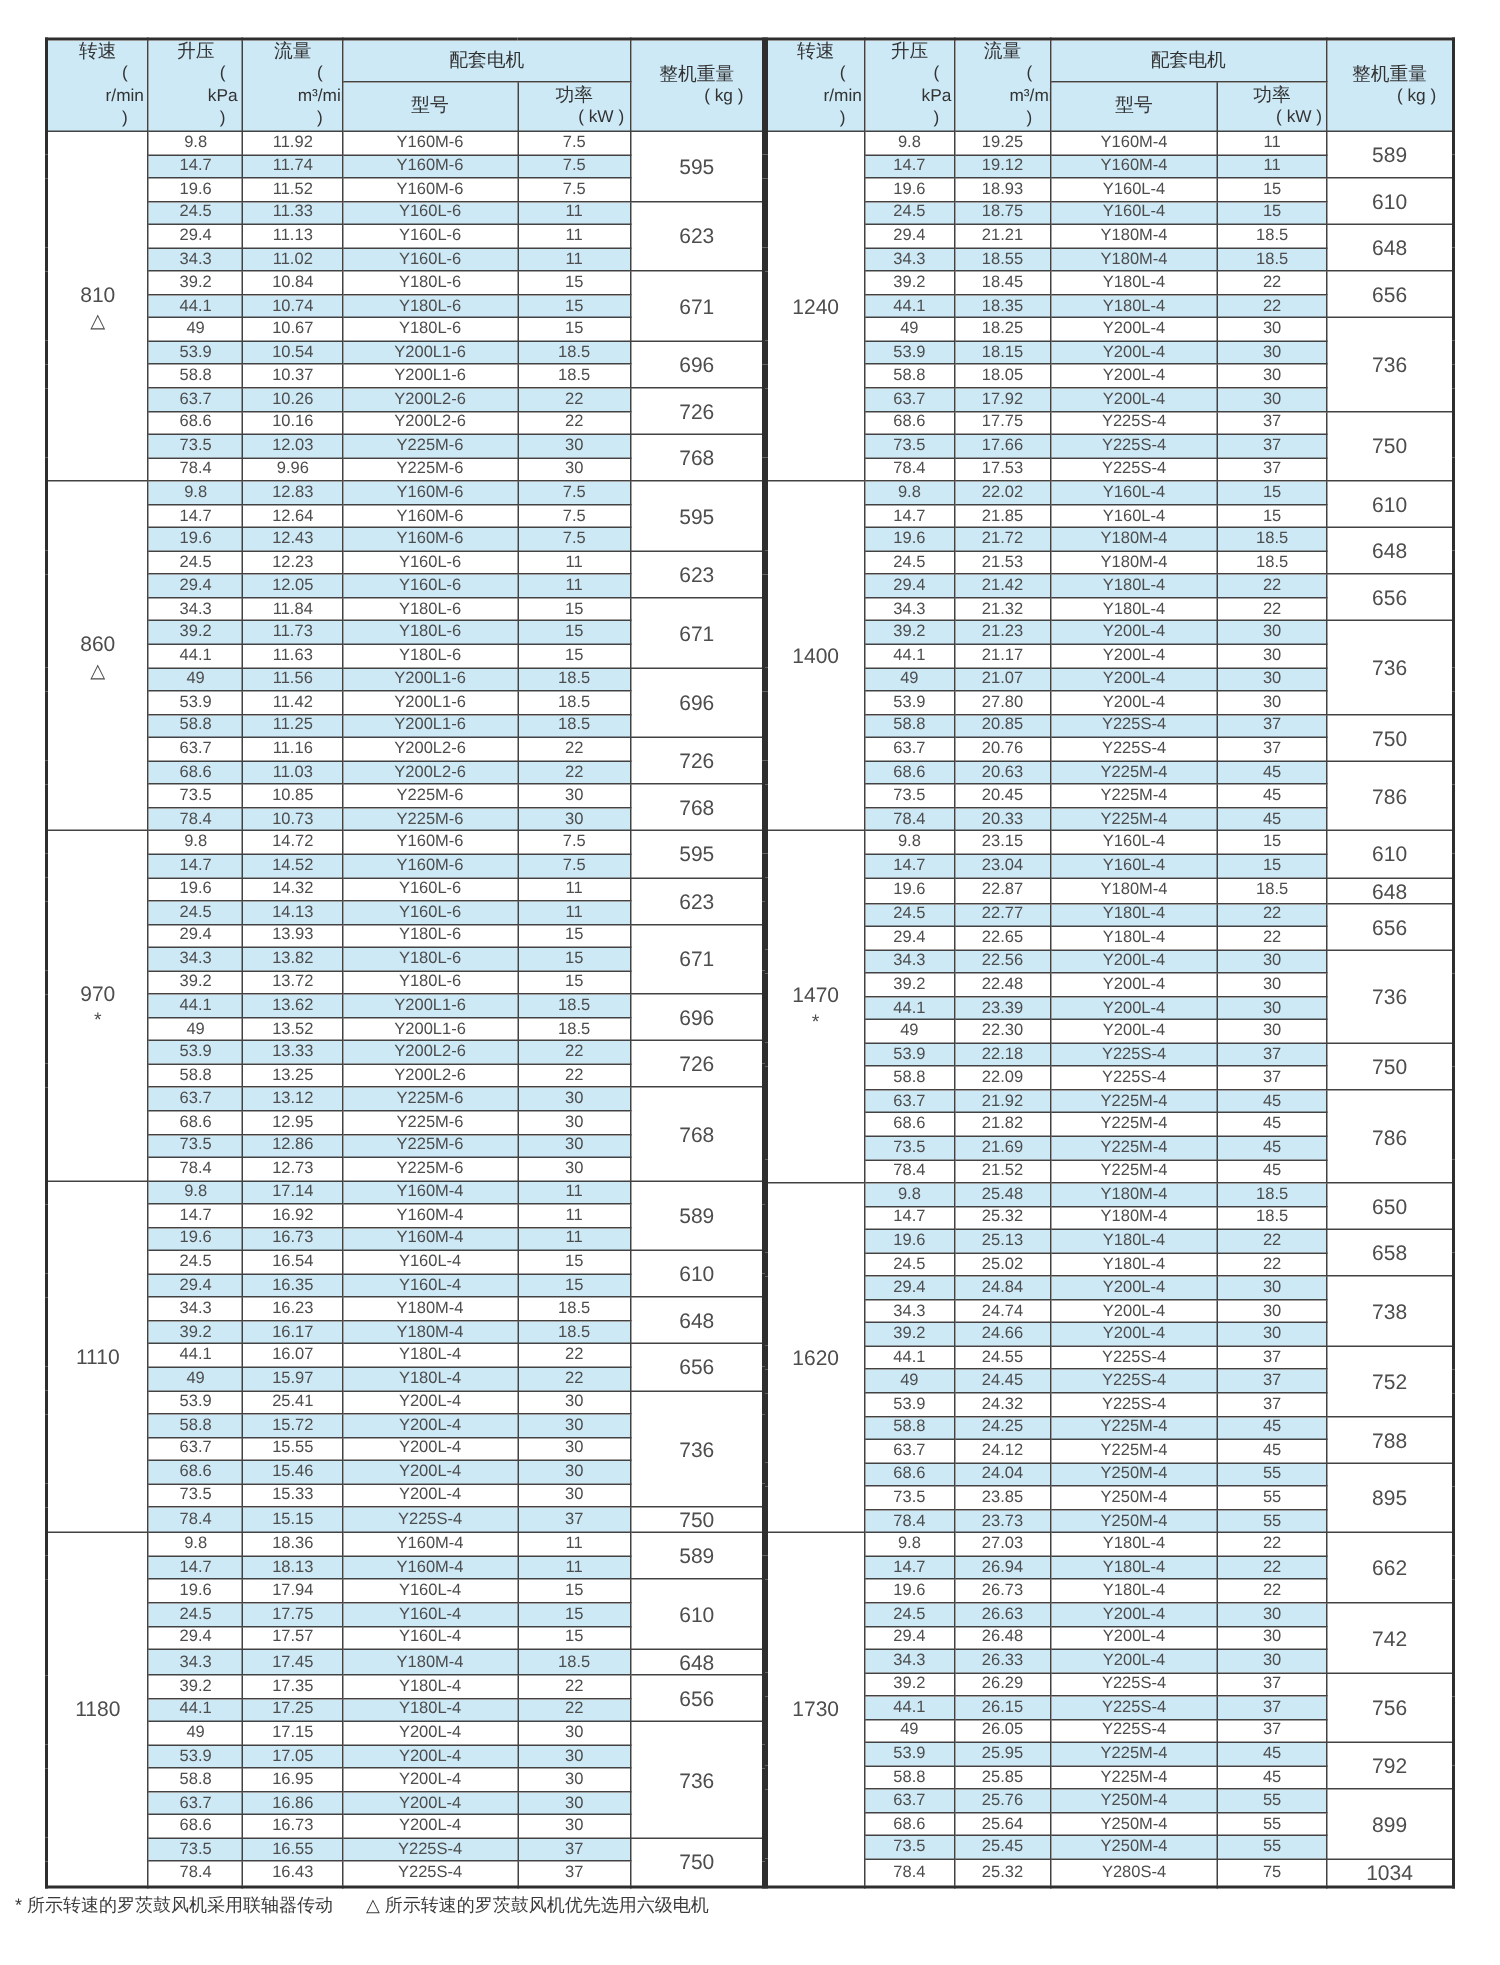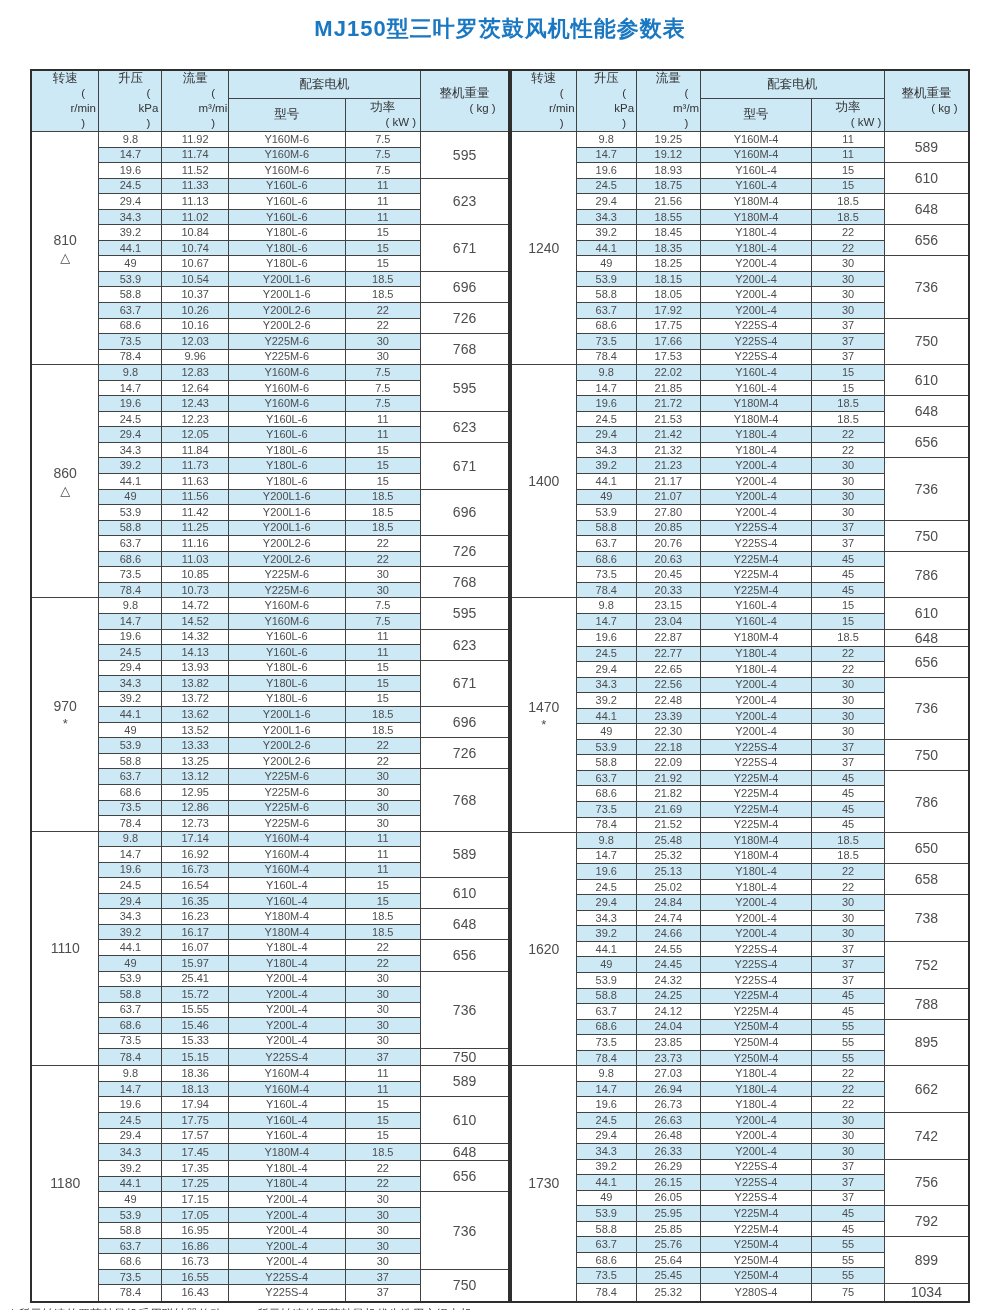--- a/index.html
+++ b/index.html
@@ -71,21 +71,20 @@
     font-size: 12px;
     color: #3a3a3a;
     display: flex;
     gap: 22px;
   }
 </style>
 </head>
 <body>
 
 <div class="page">
-  <h1 class="title">MJ150型三叶罗茨鼓风机性能参数表</h1>
   <div class="tables">
     <table class="spec-table">
         <colgroup>
           <col style="width: 14.2%;">
           <col style="width: 13.2%;">
           <col style="width: 13.9%;">
           <col style="width: 24.4%;">
           <col style="width: 15.8%;">
           <col style="width: 18.5%;">
         </colgroup>
@@ -688,21 +687,21 @@
             <td class="weight-cell" rowspan="2">610</td>
           </tr>
           <tr>
             <td class="data-cell alt">24.5</td>
             <td class="data-cell alt">18.75</td>
             <td class="data-cell alt">Y160L-4</td>
             <td class="data-cell alt">15</td>
           </tr>
           <tr>
             <td class="data-cell">29.4</td>
-            <td class="data-cell">21.56</td>
+            <td class="data-cell">21.21</td>
             <td class="data-cell">Y180M-4</td>
             <td class="data-cell">18.5</td>
             <td class="weight-cell" rowspan="2">648</td>
           </tr>
           <tr>
             <td class="data-cell alt">34.3</td>
             <td class="data-cell alt">18.55</td>
             <td class="data-cell alt">Y180M-4</td>
             <td class="data-cell alt">18.5</td>
           </tr>

